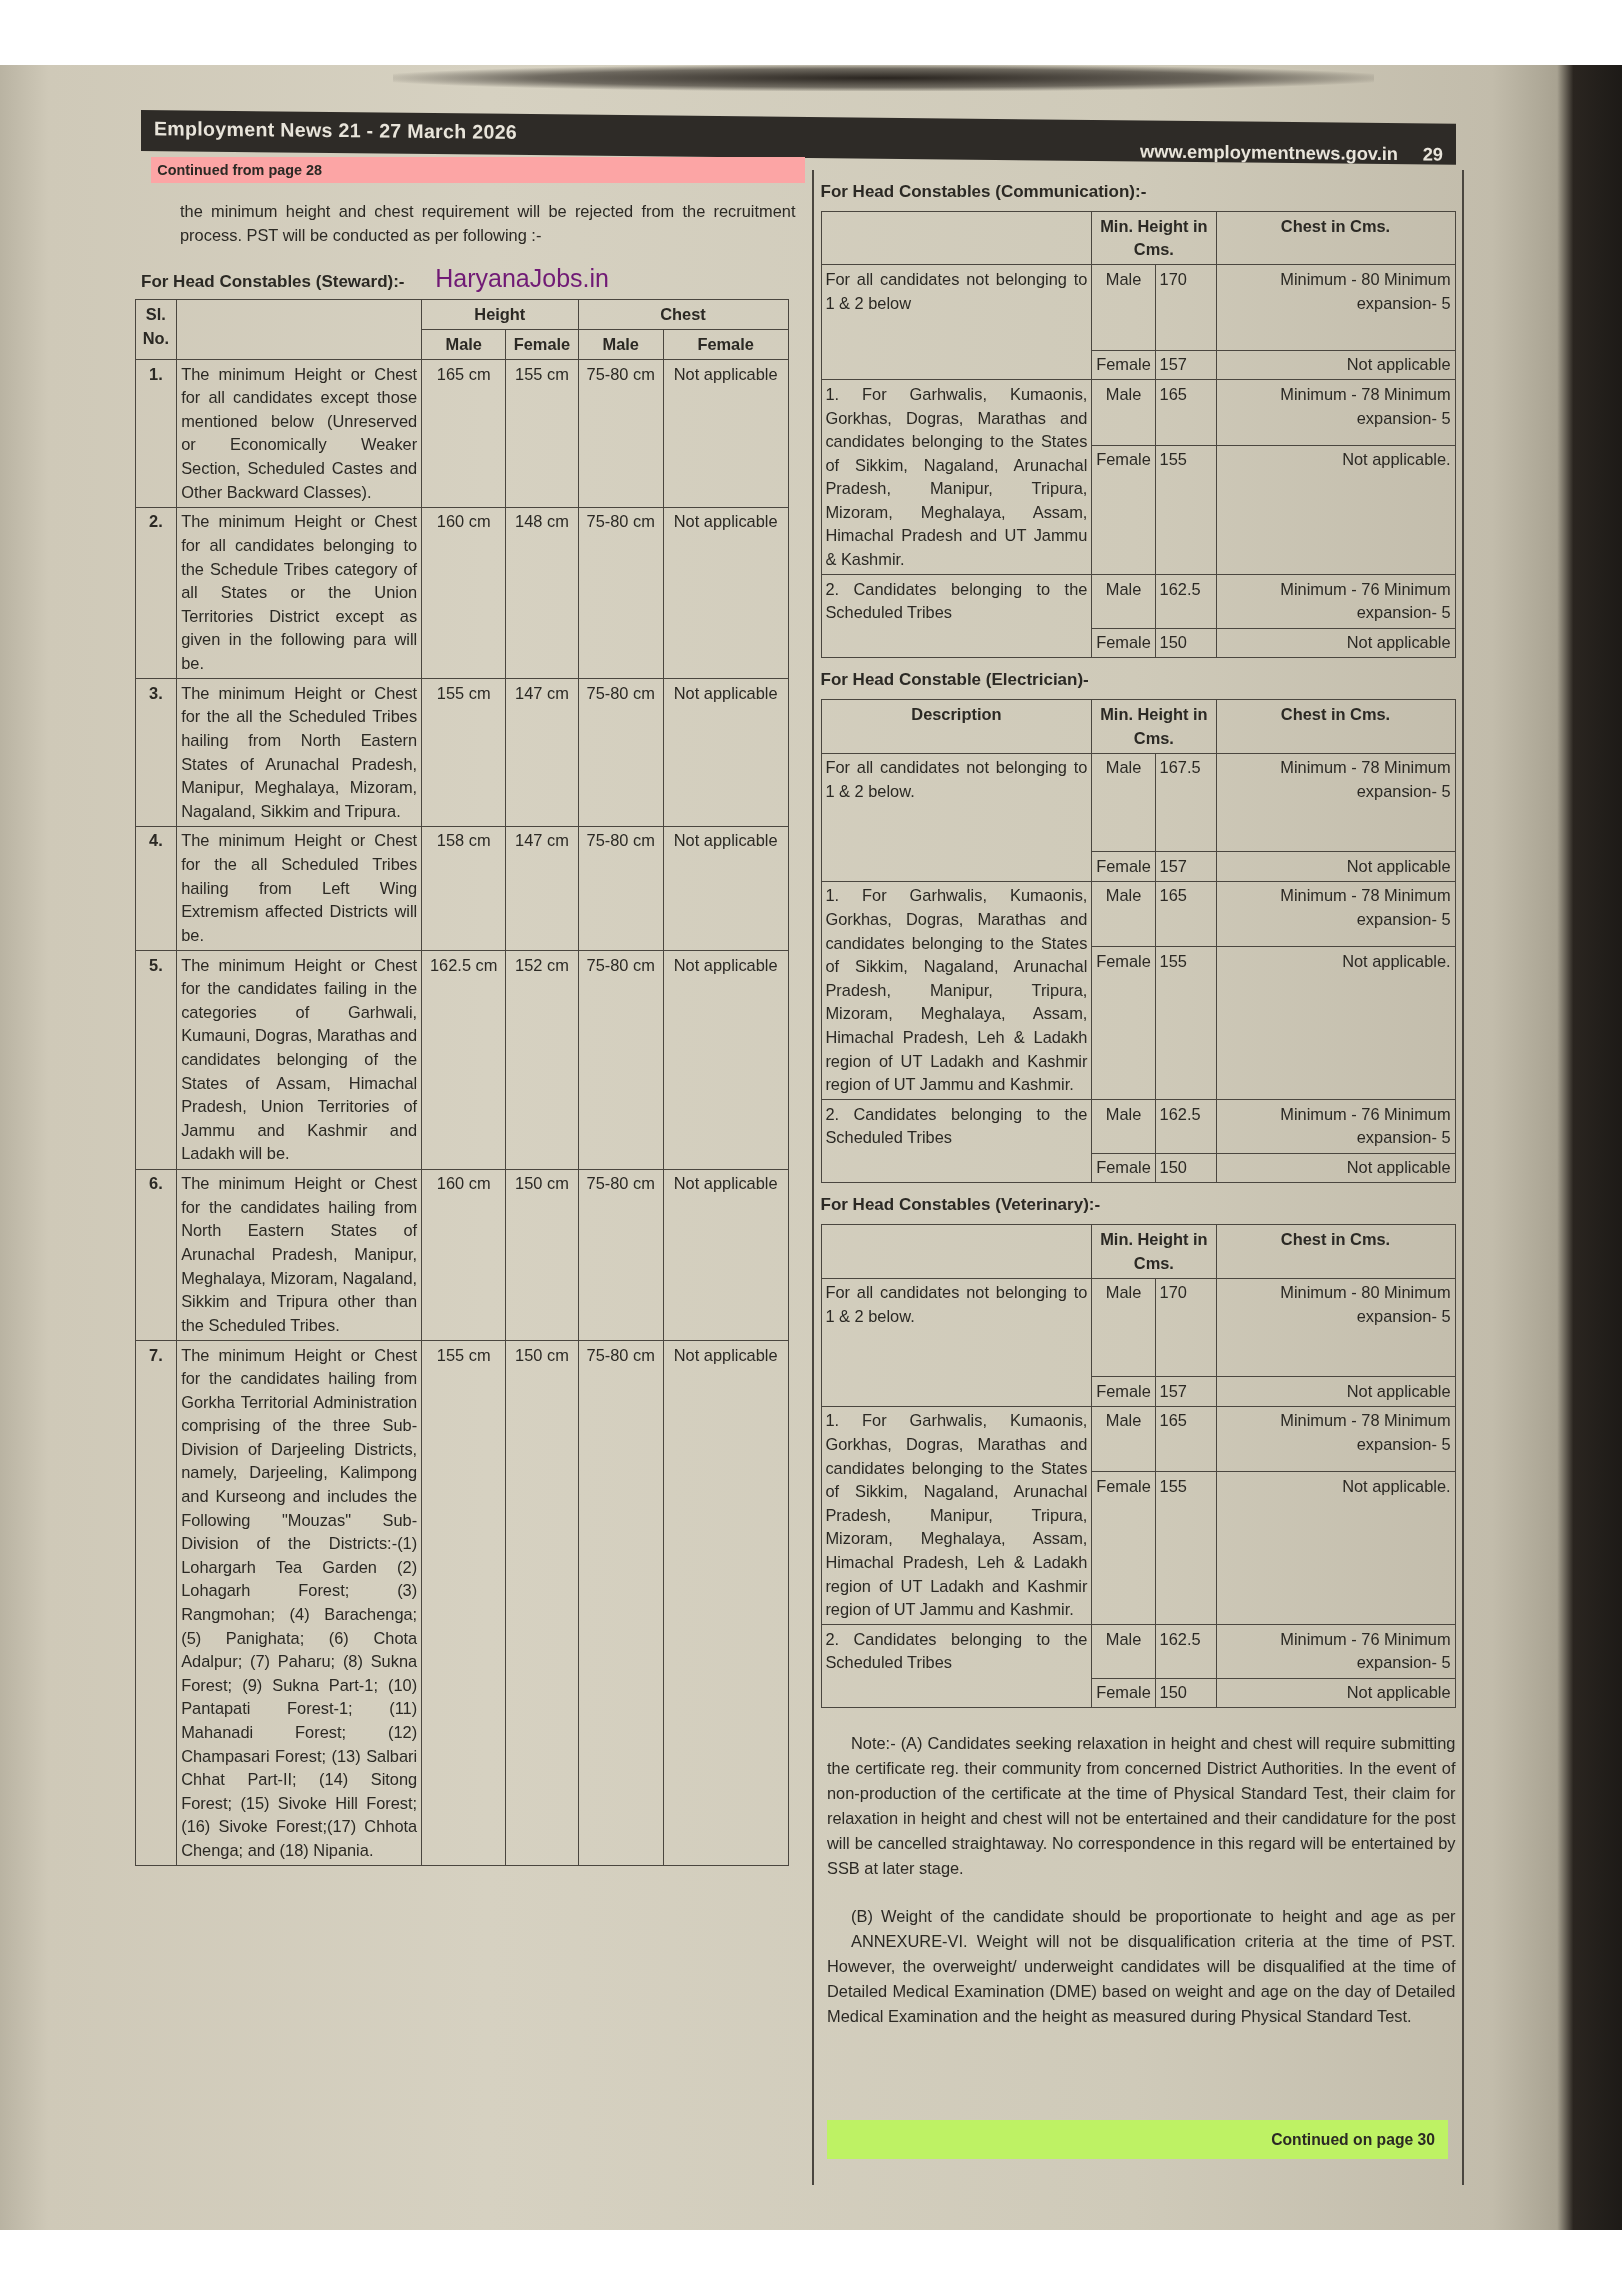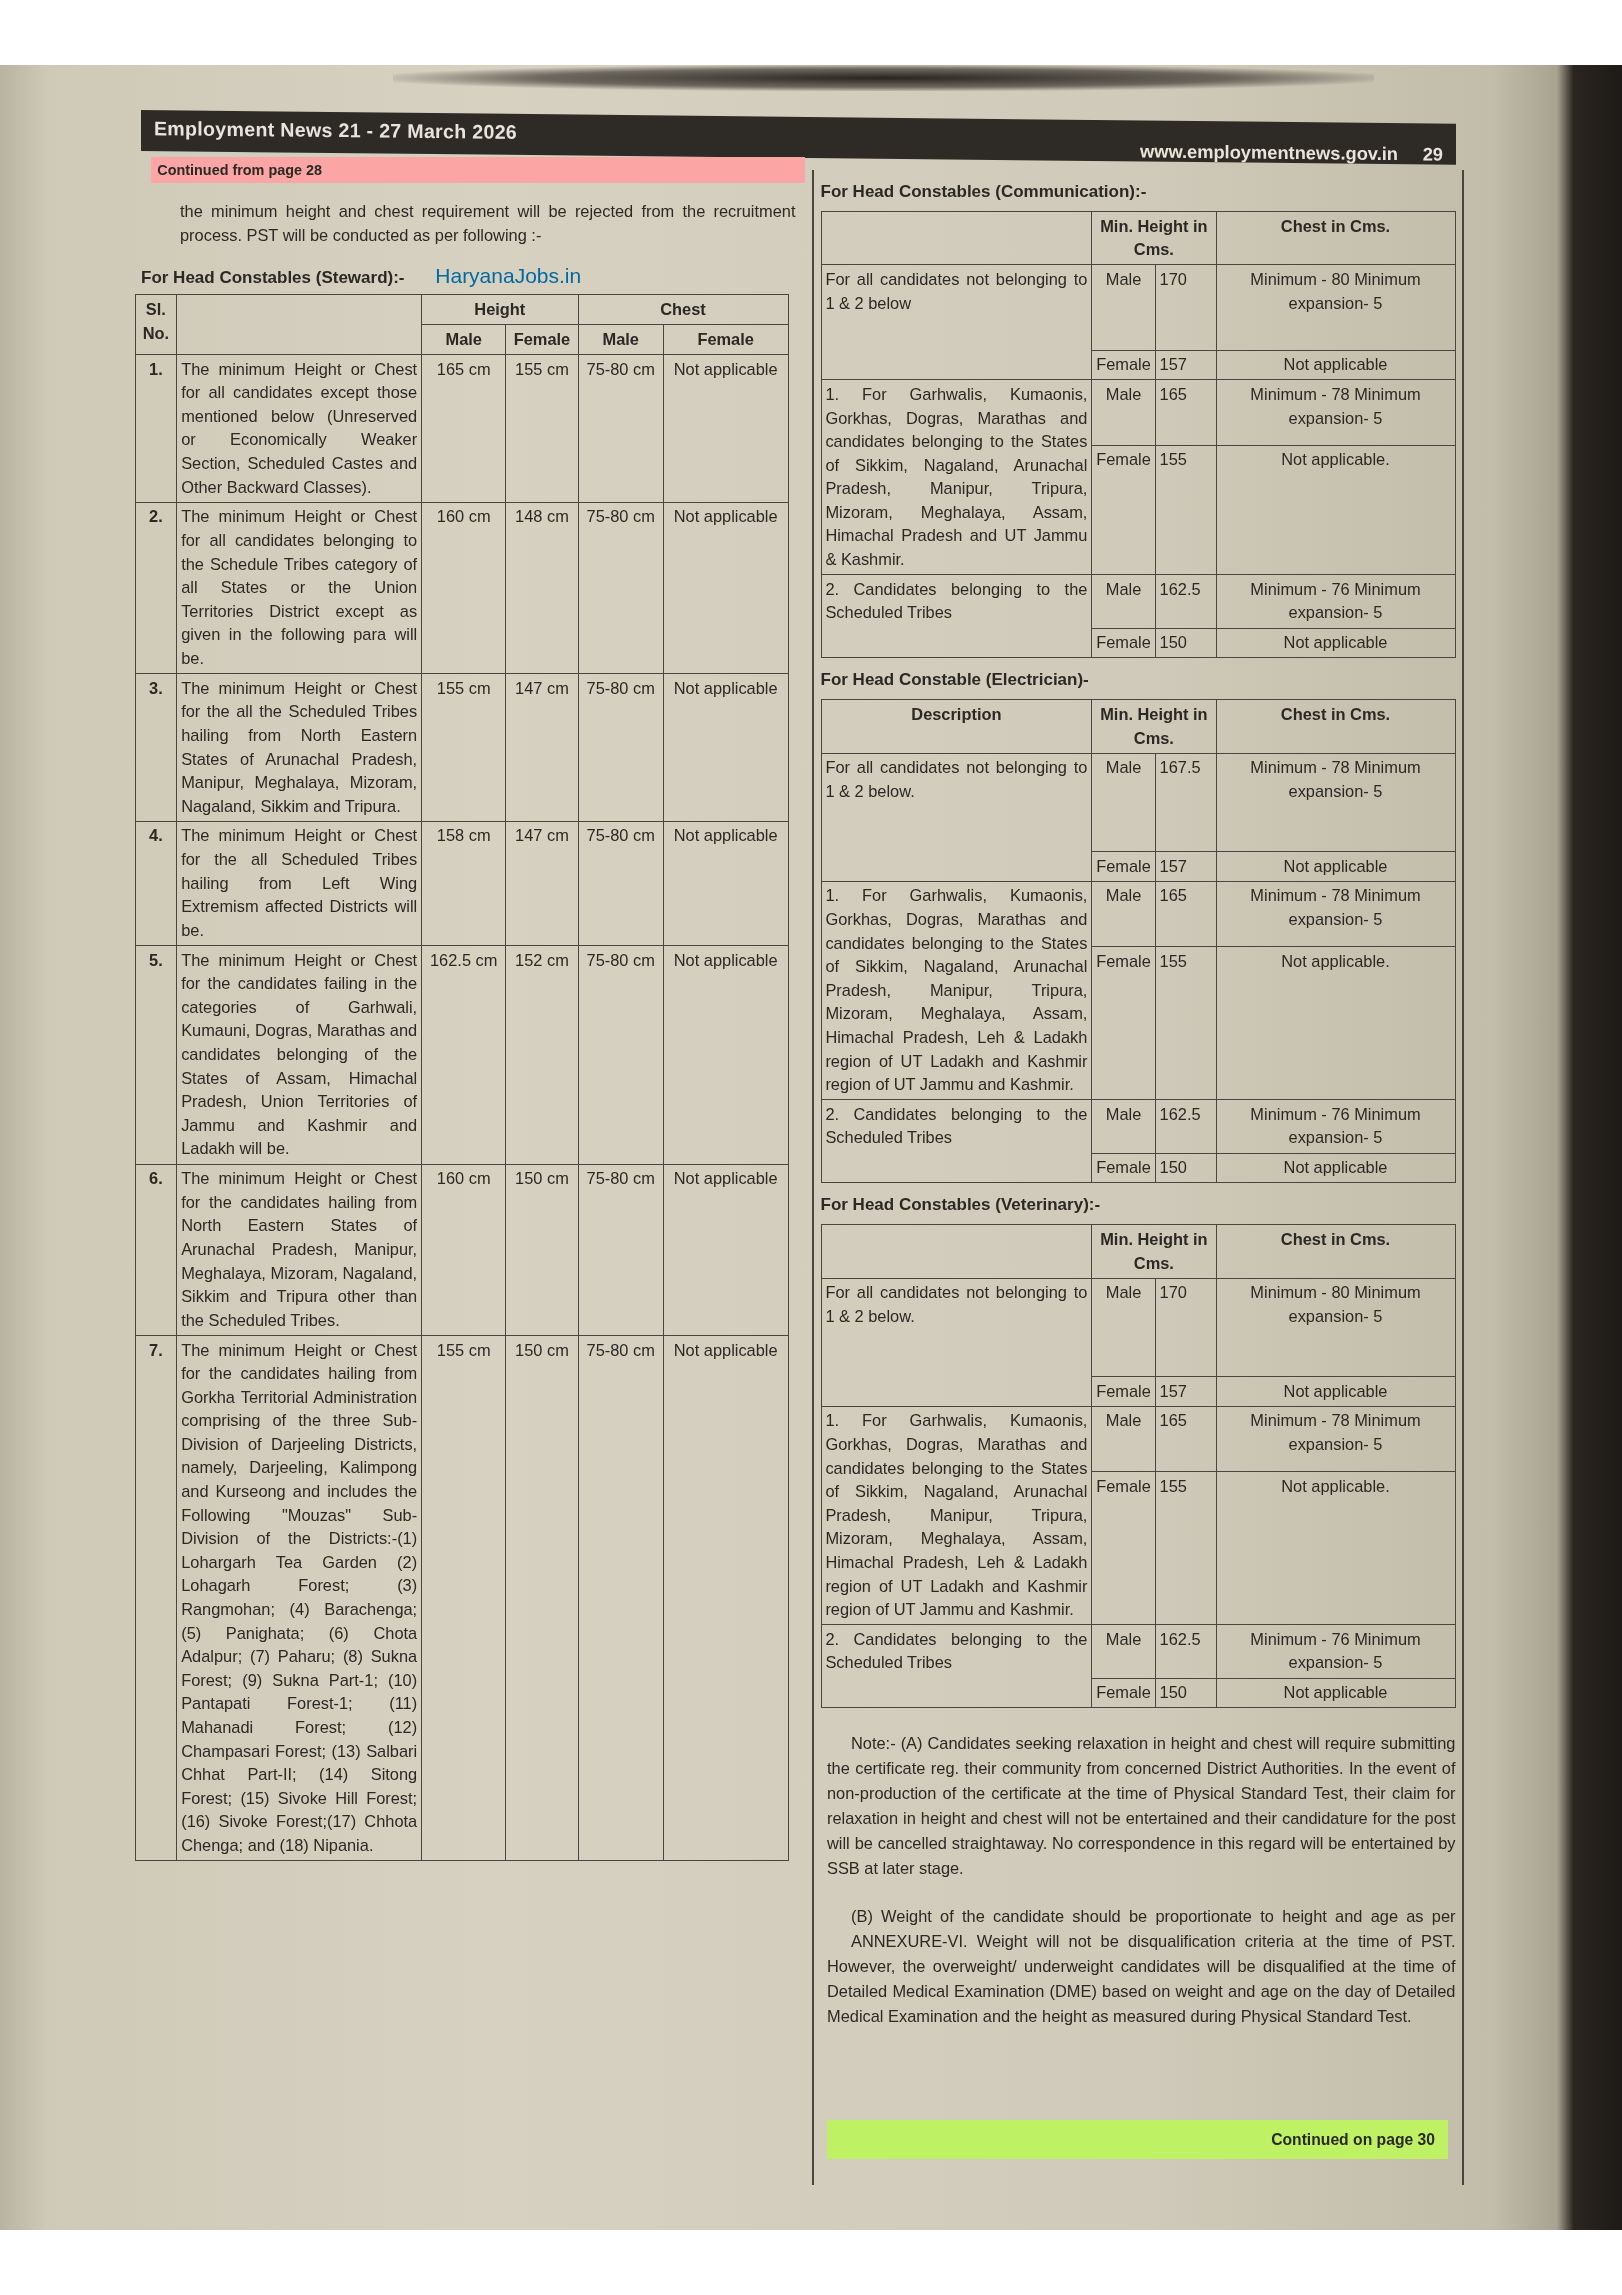--- a/index.html
+++ b/index.html
@@ -14,33 +14,33 @@
                  transform:skewY(0.6deg); transform-origin:left top; }
   .hdr-left { position:absolute; left:13px; top:6.5px; color:#e8e4da; font-size:19.6px; font-weight:bold; letter-spacing:0.3px; }
   .hdr-right { position:absolute; right:13px; top:19.6px; color:#e8e4da; font-size:18.3px; font-weight:bold; }
   .hdr-page { margin-left:19.6px; }
   .cont-from { position:absolute; left:9.8px; top:52px; width:654px; height:26px; background:#fca5a5; }
   .cont-from span { font-size:14.4px; font-weight:bold; position:relative; top:5.2px; left:6.5px; }
   .col-left { position:absolute; left:0; top:79px; width:661px; }
   .col-right { position:absolute; left:671px; top:65px; width:648px; border-left:2px solid #4a463f; height:2015px; border-right:2px solid #4a463f; }
   .intro { font-size:16.4px; line-height:23.6px; padding:0 6.5px 0 39px; text-align:justify; }
   .sec-title { font-size:17px; font-weight:bold; margin:5.2px 0 6.5px 0; }
-  .watermark { font-weight:normal; font-size:21px; color:#0369a1; margin-left:26px; }
+  .watermark { font-weight:normal; font-size:25px; color:#701a75; margin-left:26px; }
   table { border-collapse:collapse; font-size:16.4px; line-height:23.6px; }
   td, th { border:1.3px solid #4a463f; vertical-align:top; padding:2.6px 3.9px; }
   th { font-weight:bold; text-align:center; }
   .steward { width:654px; margin-left:-6.5px; }
   .steward td.sl { width:33px; font-weight:bold; text-align:center; }
   .steward td.desc { width:236px; text-align:justify; }
   .steward td.c { text-align:center; }
   .rt { width:635px; margin-left:6.5px; }
   .rt td.desc { width:262px; text-align:justify; }
   .rt td.g { width:52px; text-align:center; }
   .rt td.h { width:52px; text-align:left;margin-top:24px; }
-  .rt td.ch { text-align:center; }
+  .rt td.ch { text-align:right; }
   .rt-title { font-size:17px; font-weight:bold; margin:11.8px 0 9.2px 6.5px; }
   .note { font-size:16.4px; line-height:25px; text-align:justify; padding:6.5px 6.5px 0 13px; }
   .note b { font-weight:normal;margin-left:24px; }
   .cont-on { position:absolute; left:13px; bottom:26px; width:621px; height:39px; background:#bef264; text-align:right; }
   .cont-on span { font-size:15.7px; font-weight:bold; position:relative; top:10.5px; right:13px; }
 </style>
 </head>
 <body>
 
 <div class="photo"></div>

